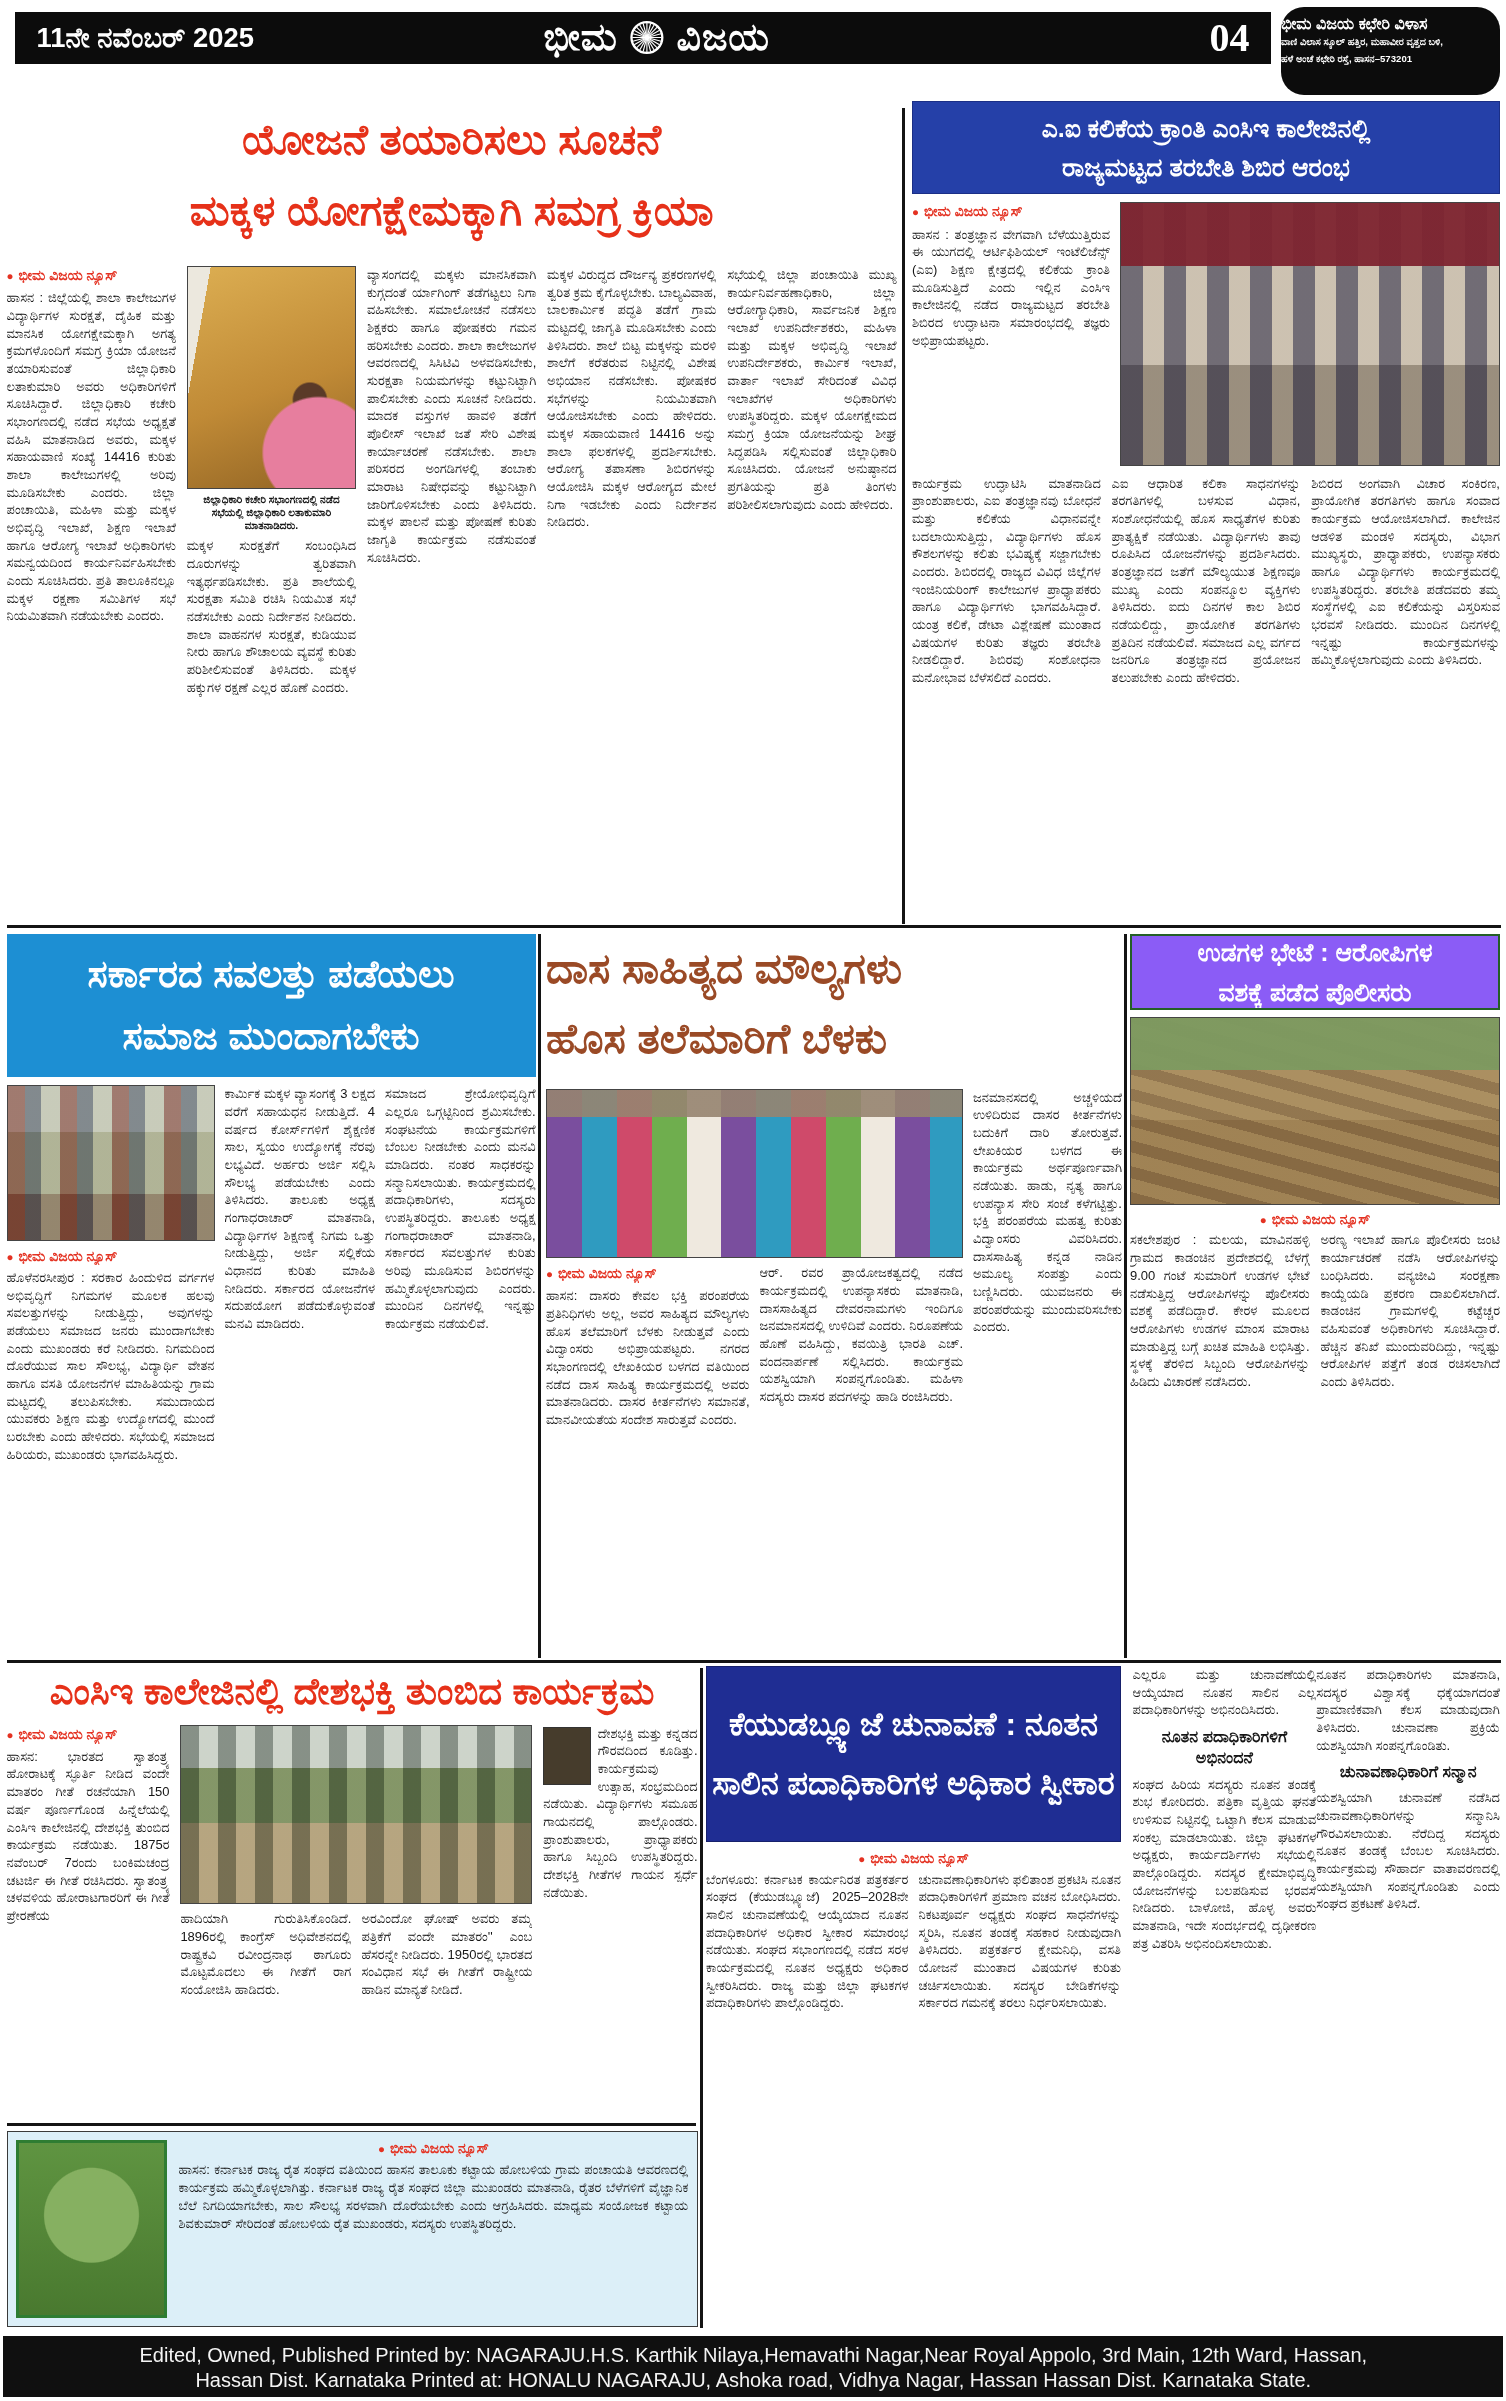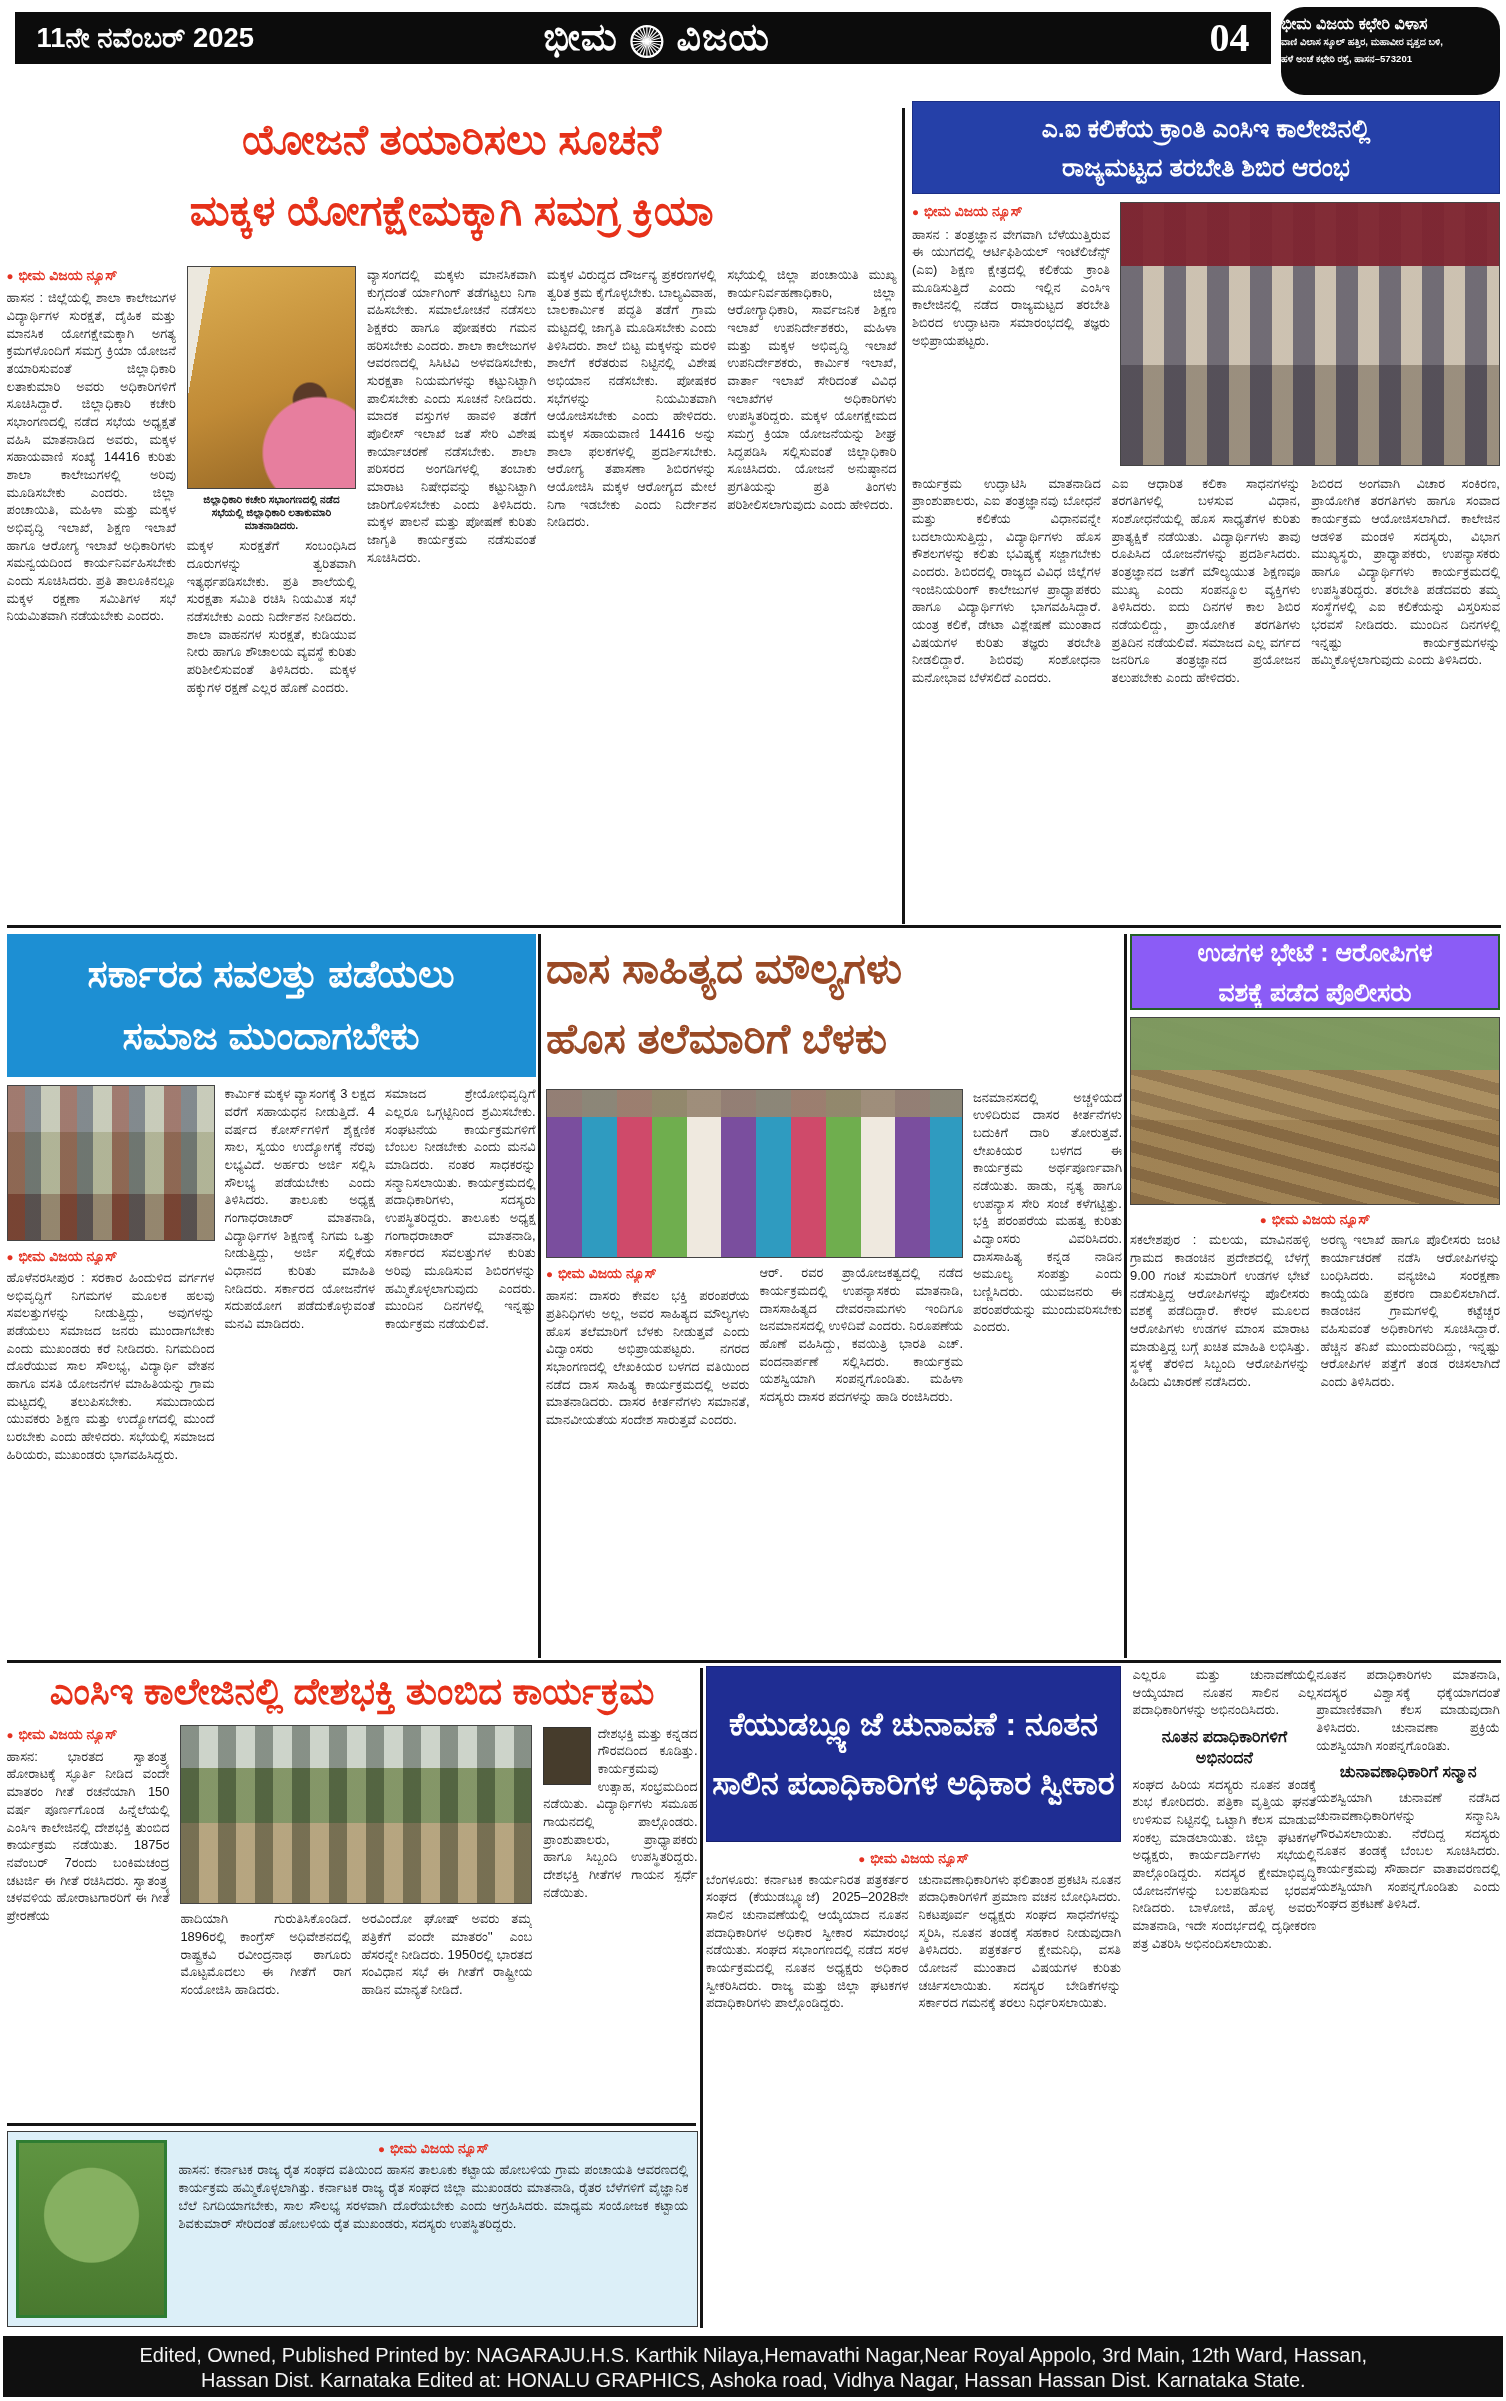--- a/index.html
+++ b/index.html
@@ -4,21 +4,21 @@
 <style>
   * { margin:0; padding:0; box-sizing:border-box; }
   html,body { background:#ffffff; }
   body { font-family:"Liberation Sans", sans-serif; color:#151515; }
   .page { position:relative; width:1507px; height:2401px; background:#fff; overflow:hidden; }
 
   
   .topbar { position:absolute; left:15px; top:11.6px; width:1256px; height:52px;
             background:#0c0c0c; color:#fff; display:flex; align-items:center; }
   .issue-date { font-size:27.4px; font-weight:bold; padding-left:21.6px; white-space:nowrap; }
-  .masthead { position:absolute; left:50%; transform:translateX(-44%); display:flex; align-items:flex-end; gap:11px;
+  .masthead { position:absolute; left:50%; transform:translateX(-44%); display:flex; align-items:center; gap:11px;
               font-size:38px; font-weight:bold; letter-spacing:0.8px; white-space:nowrap; }
   .chakra { width:37px; height:37px; display:block; }
   .page-number { position:absolute; right:21.6px; font-family:"Liberation Serif", serif; font-size:40px; font-weight:bold; }
   .office-box { position:absolute; left:1281px; top:6.6px; width:219px; height:88px; background:#0c0c0c; color:#fff;
                 border-radius:23px; padding-top:8.3px; overflow:hidden; }
   .office-box .t { font-size:16px; font-weight:bold; white-space:nowrap; }
   .office-box .a { font-size:9.6px; font-weight:bold; white-space:nowrap; line-height:1.8; }
 
   
   .art { position:absolute; overflow:hidden; }
@@ -313,18 +313,18 @@
   <div class="divider" style="left:1124px; top:934px; width:2.5px; height:724px;"></div>
   <div class="divider" style="left:6.6px; top:1660px; width:1494px; height:2.5px;"></div>
   <div class="divider" style="left:700px; top:1668px; width:2.5px; height:660px;"></div>
   <div class="divider" style="left:6.6px; top:2123px; width:689px; height:2.5px;"></div>
 
   <div class="footer">
     <div class="line">
       <span class="b">Edited, Owned,  Published Printed by: NAGARAJU.H.S.</span><span> Karthik Nilaya,Hemavathi Nagar,Near Royal Appolo, 3rd Main, 12th Ward, Hassan,</span>
     </div>
     <div class="line">
-      <span>Hassan Dist.  Karnataka </span><span class="b">Edited at: HONALU GRAPHICS,</span><span> Ashoka road, Vidhya Nagar, Hassan Hassan Dist. Karnataka State.</span>
+      <span>Hassan Dist.  Karnataka </span><span class="b">Printed at: HONALU NAGARAJU,</span><span> Ashoka road, Vidhya Nagar, Hassan Hassan Dist. Karnataka State.</span>
     </div>
   </div>
 
 </div>
 
 
 </body></html>

